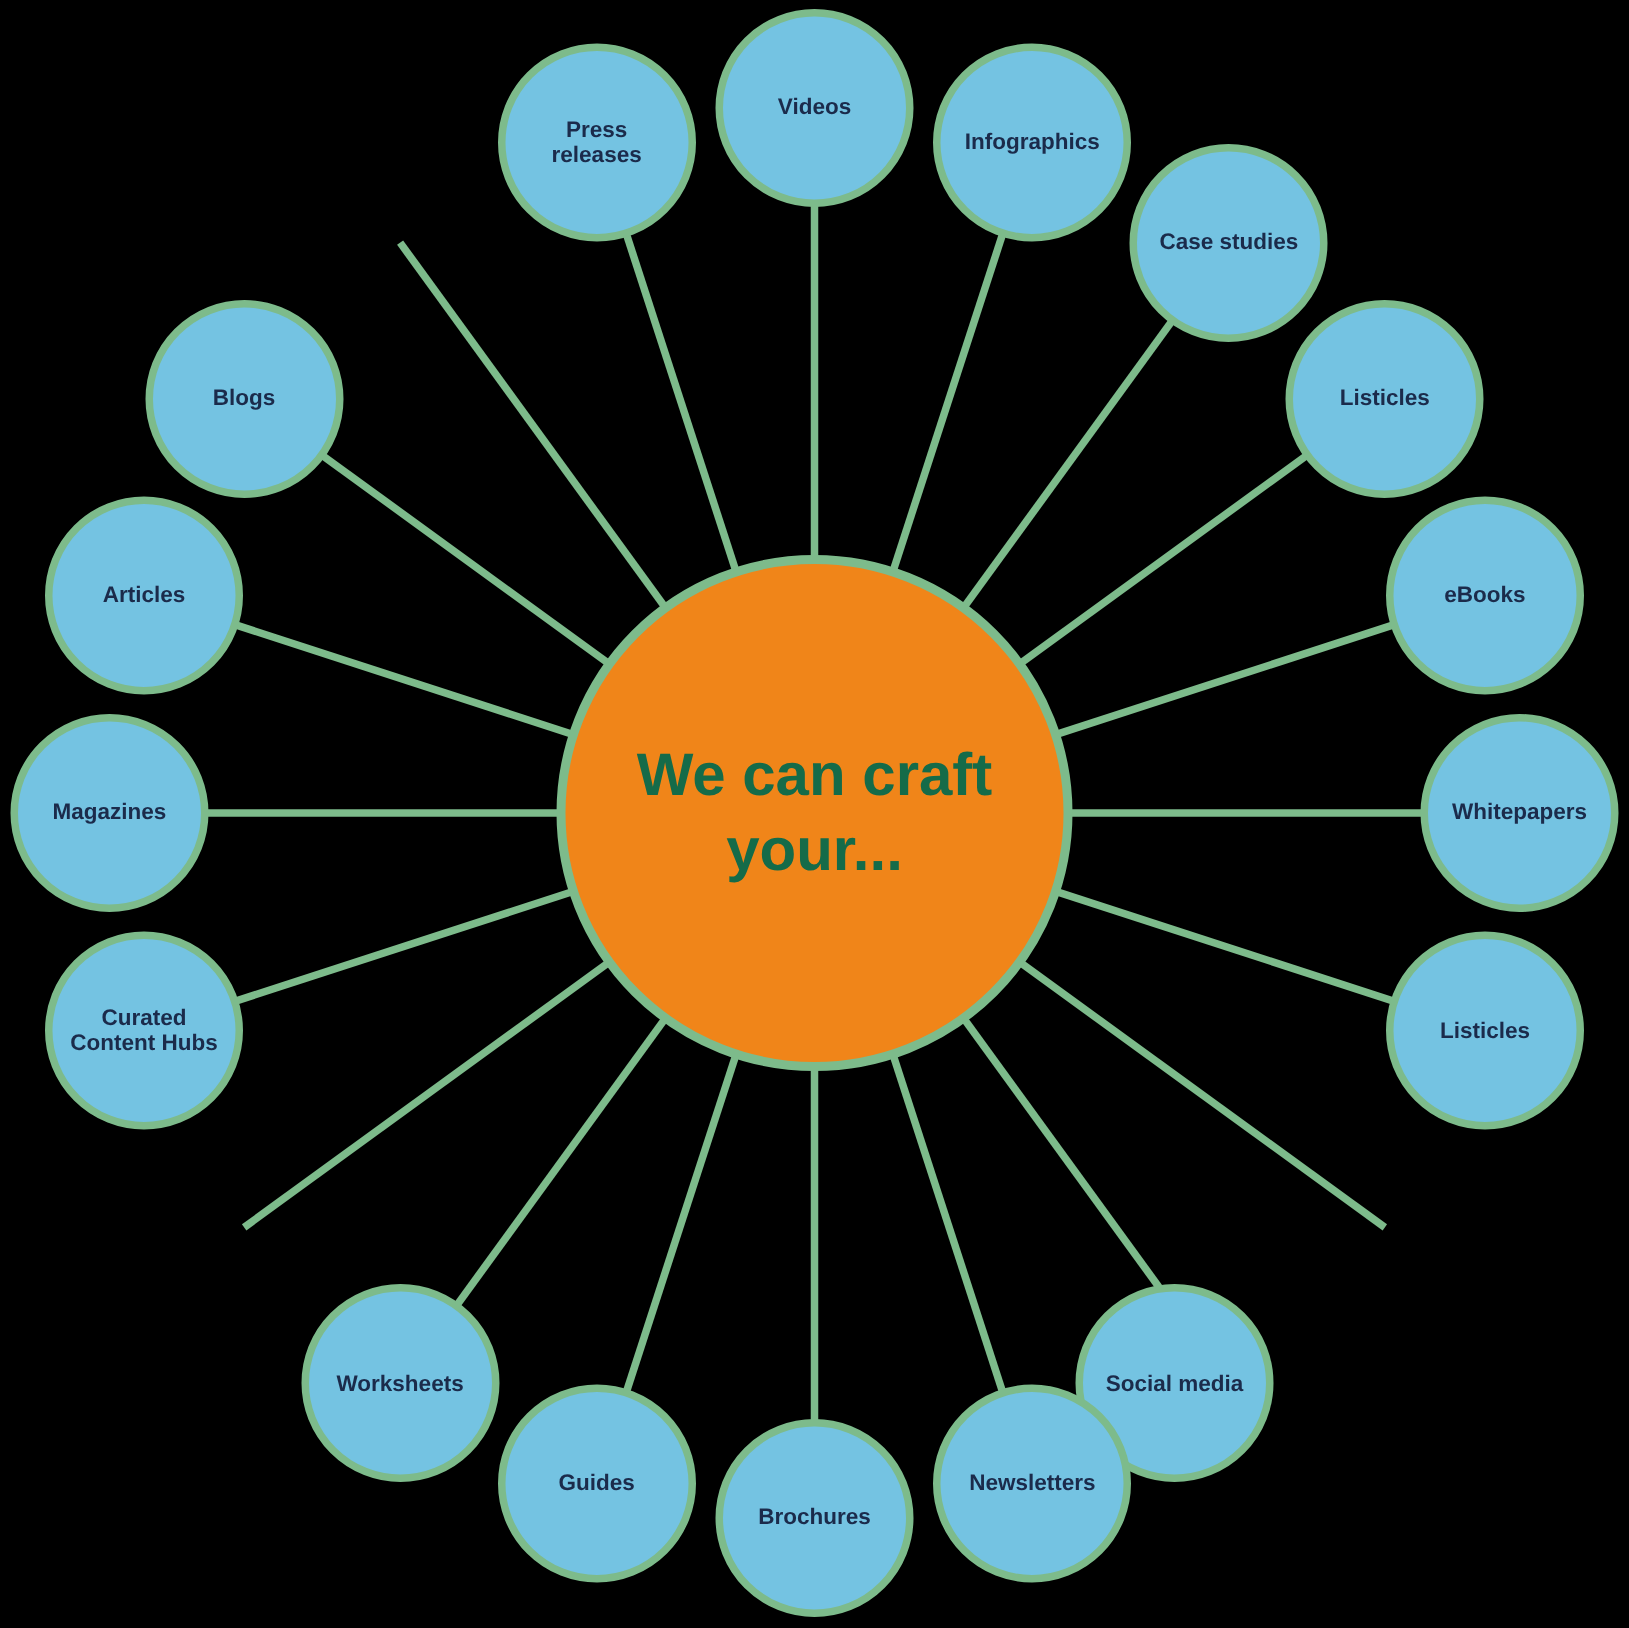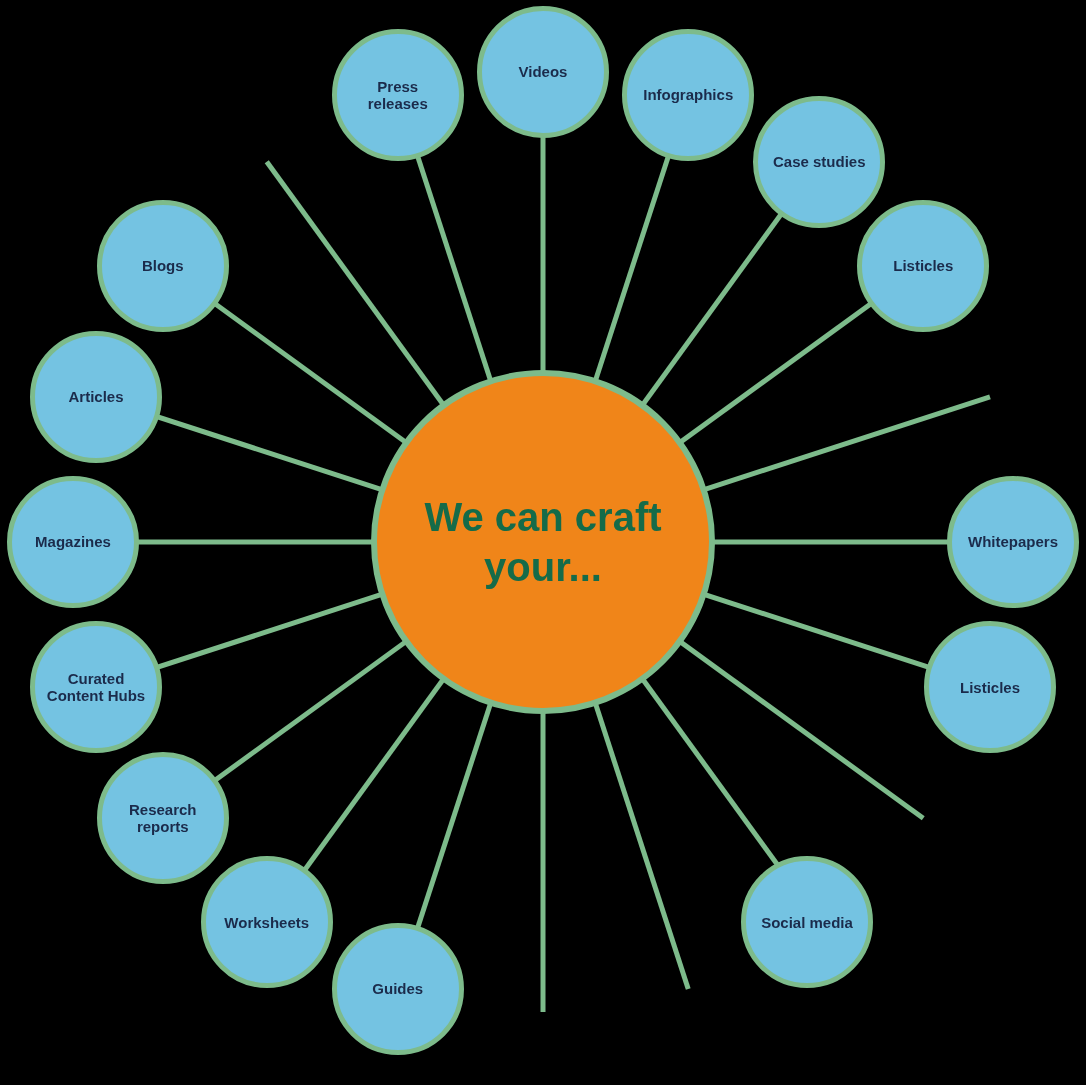--- a/index.html
+++ b/index.html
@@ -97,37 +97,43 @@
     </div>
     <div class="node" style="left: 622.238px; top: 29.0034px;">
       <span class="node-label">Infographics</span>
     </div>
     <div class="node" style="left: 753.259px; top: 95.762px;">
       <span class="node-label">Case studies</span>
     </div>
     <div class="node" style="left: 857.238px; top: 199.741px;">
       <span class="node-label">Listicles</span>
     </div>
+    <div class="node" style="left: 923.997px; top: 330.762px;">
+      <span class="node-label">eBooks</span>
+    </div>
     <div class="node" style="left: 947px; top: 476px;">
       <span class="node-label">Whitepapers</span>
     </div>
     <div class="node" style="left: 923.997px; top: 621.238px;">
       <span class="node-label">Listicles</span>
     </div>
-    <div class="node" style="left: 741px; top: 856.238px; align-items: center;">
+    <div class="node" style="left: 717px; top: 856.238px; align-items: center;">
       <span class="node-label">Social media</span>
+    </div>
+    <div class="node" style="left: 622.238px; top: 922.997px;">
+      <span class="node-label">Newsletters</span>
+    </div>
+    <div class="node" style="left: 477px; top: 946px;">
+      <span class="node-label">Brochures</span>
     </div>
     <div class="node" style="left: 331.762px; top: 922.997px;">
       <span class="node-label">Guides</span>
     </div>
     <div class="node" style="left: 200.741px; top: 856.238px;">
       <span class="node-label">Worksheets</span>
-    </div>
-    <div class="node" style="left: 96.762px; top: 752.259px;">
-      <span class="node-label">Research reports</span>
     </div>
     <div class="node" style="left: 30.0034px; top: 621.238px;">
       <span class="node-label">Curated Content Hubs</span>
     </div>
     <div class="node" style="left: 7px; top: 476px;">
       <span class="node-label">Magazines</span>
     </div>
     <div class="node" style="left: 30.0034px; top: 330.762px;">
       <span class="node-label">Articles</span>
     </div>

